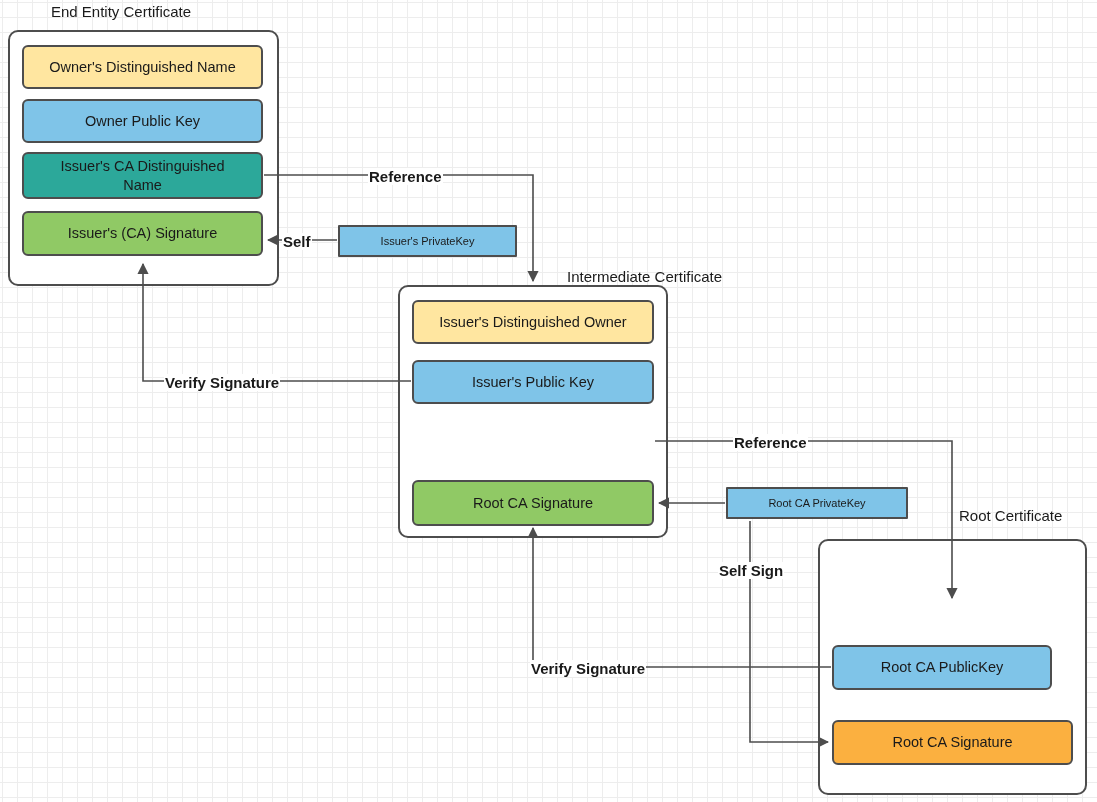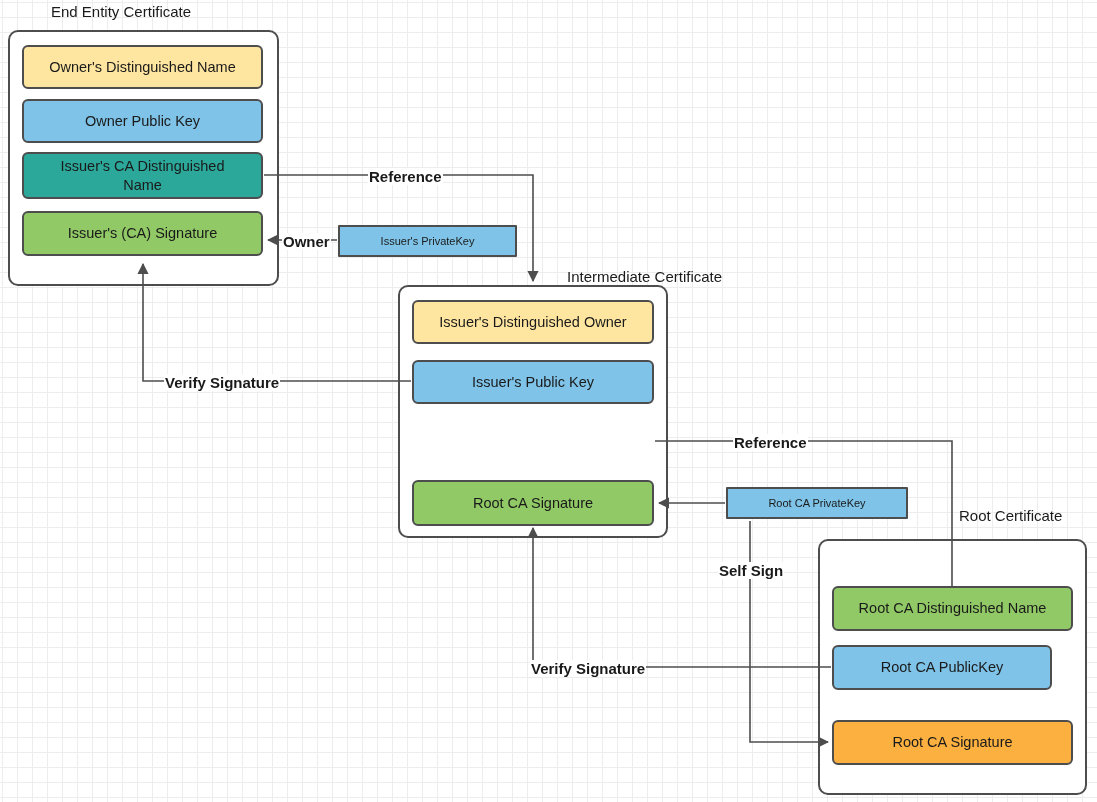--- a/index.html
+++ b/index.html
@@ -107,21 +107,21 @@
 
       <path d="M 725 503 L 659 503" marker-end="url(#arrow)"></path>
 
       <path d="M 750 521 L 750 742 L 828 742" marker-end="url(#arrow)"></path>
 
       <path d="M 831 667 L 533 667 L 533 528" marker-end="url(#arrow)"></path>
     </g>
   </svg>
 
   <div class="edge-label" style="left:368px; top:168px;">Reference</div>
-  <div class="edge-label" style="left:282px; top:233px;">Owner</div>
+  <div class="edge-label" style="left:282px; top:233px;">Self</div>
   <div class="edge-label" style="left:164px; top:374px;">Verify Signature</div>
   <div class="edge-label" style="left:733px; top:434px;">Reference</div>
   <div class="edge-label" style="left:718px; top:562px;">Self Sign</div>
   <div class="edge-label" style="left:530px; top:660px;">Verify Signature</div>
 
   <div class="cert-title" style="left:51px; top:3px;">End Entity Certificate</div>
 
   <div class="cert-container" style="left:8px; top:30px; width:271px; height:256px;"></div>
 
   <div class="field" style="left:22px; top:45px; width:241px; height:44px; background:#ffe6a0;">Owner's Distinguished Name</div>
@@ -138,17 +138,16 @@
   <div class="field" style="left:412px; top:300px; width:242px; height:44px; background:#ffe6a0;">Issuer's Distinguished Owner</div>
   <div class="field" style="left:412px; top:360px; width:242px; height:44px; background:#7fc4e8;">Issuer's Public  Key</div>
   <div class="field" style="left:412px; top:480px; width:242px; height:46px; background:#90c965;">Root CA Signature</div>
 
   <div class="keybox" style="left:726px; top:487px; width:182px; height:32px; background:#7fc4e8;">Root CA PrivateKey</div>
 
   <div class="cert-title" style="left:959px; top:507px;">Root Certificate</div>
 
   <div class="cert-container" style="left:818px; top:539px; width:269px; height:256px;"></div>
 
-  <div class="field" style="left:832px; top:586px; width:241px; height:45px; background:#90c965;">Root CA Distinguished Name</div>
   <div class="field" style="left:832px; top:645px; width:220px; height:45px; background:#7fc4e8;">Root CA PublicKey</div>
   <div class="field" style="left:832px; top:720px; width:241px; height:45px; background:#fbb040;">Root CA Signature</div>
 
 </div>
 
 </body></html>

